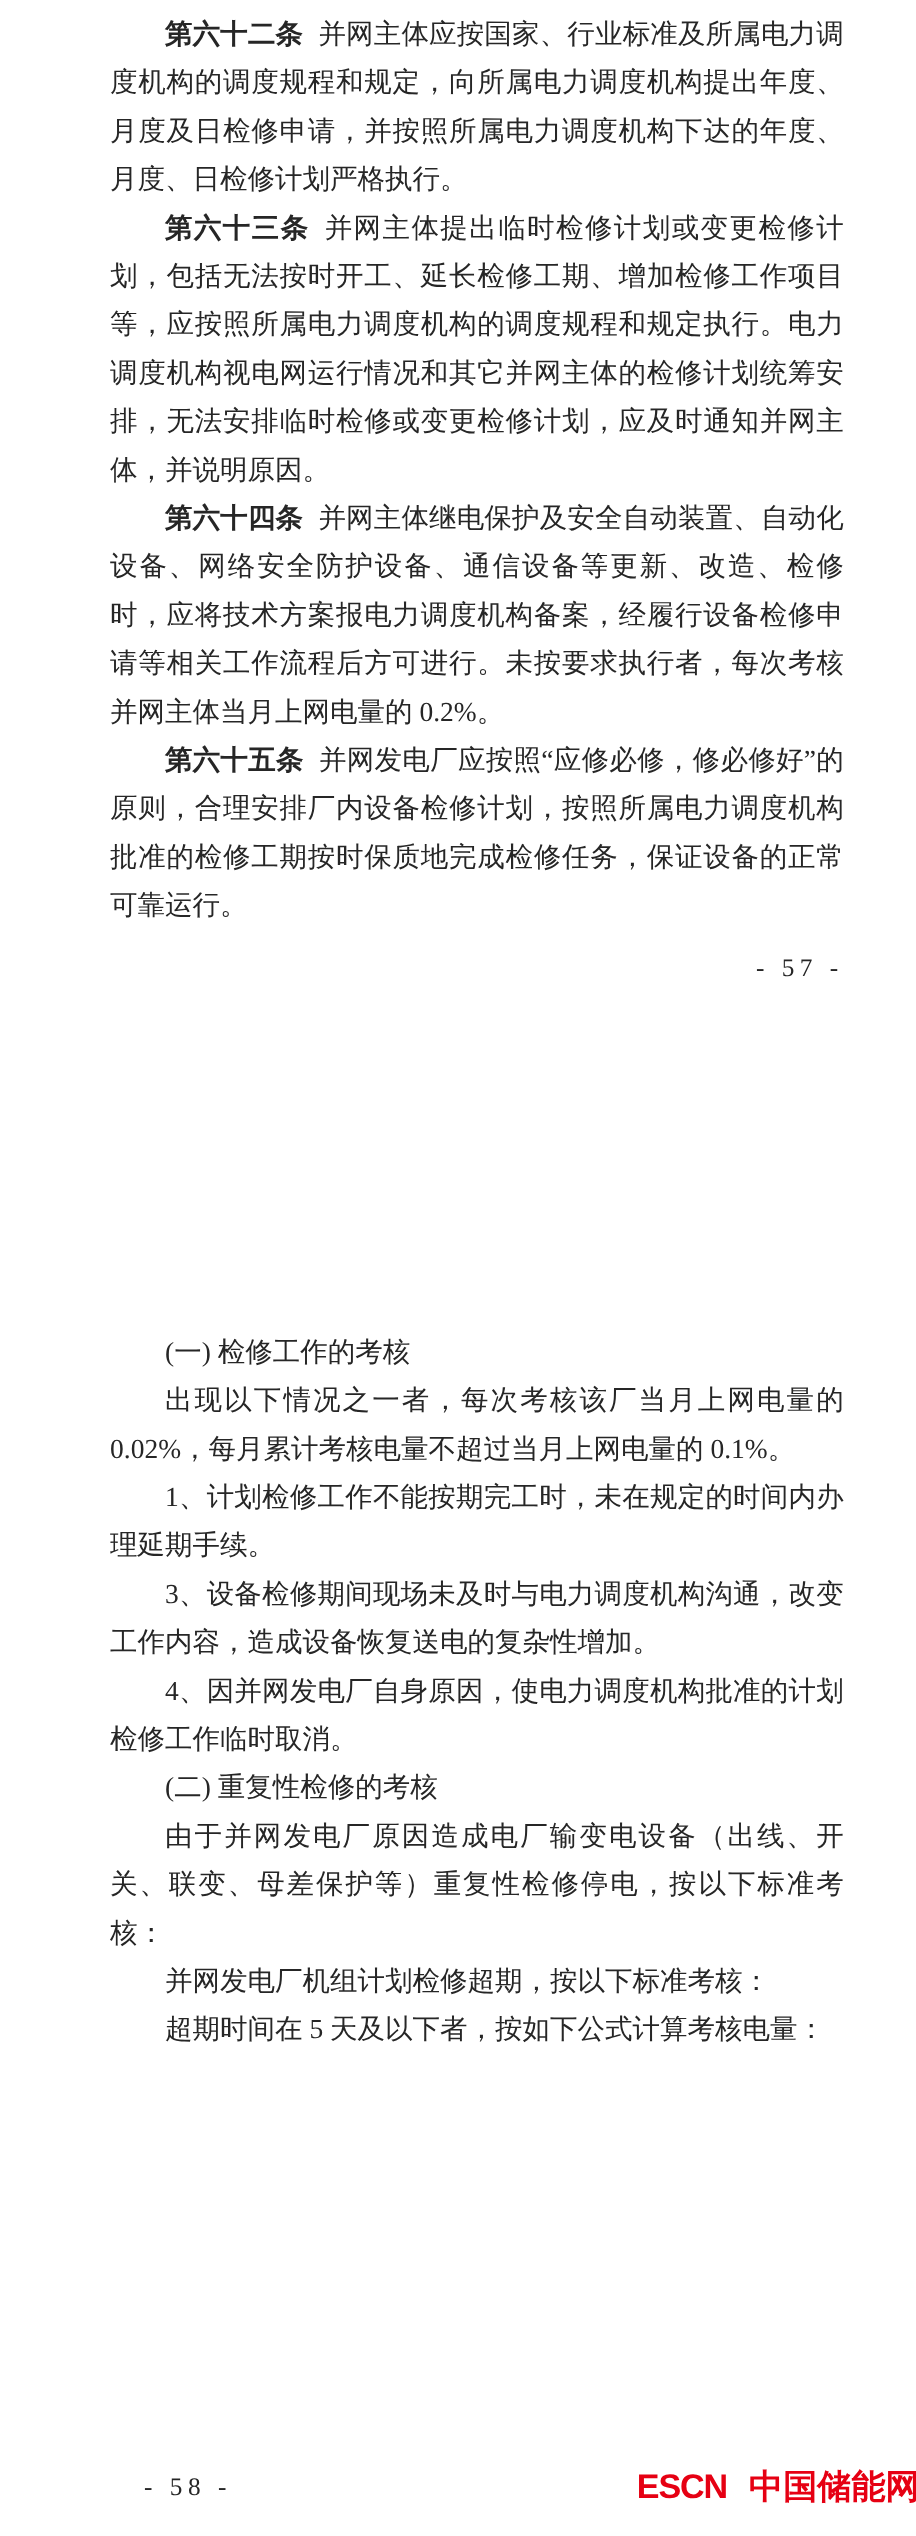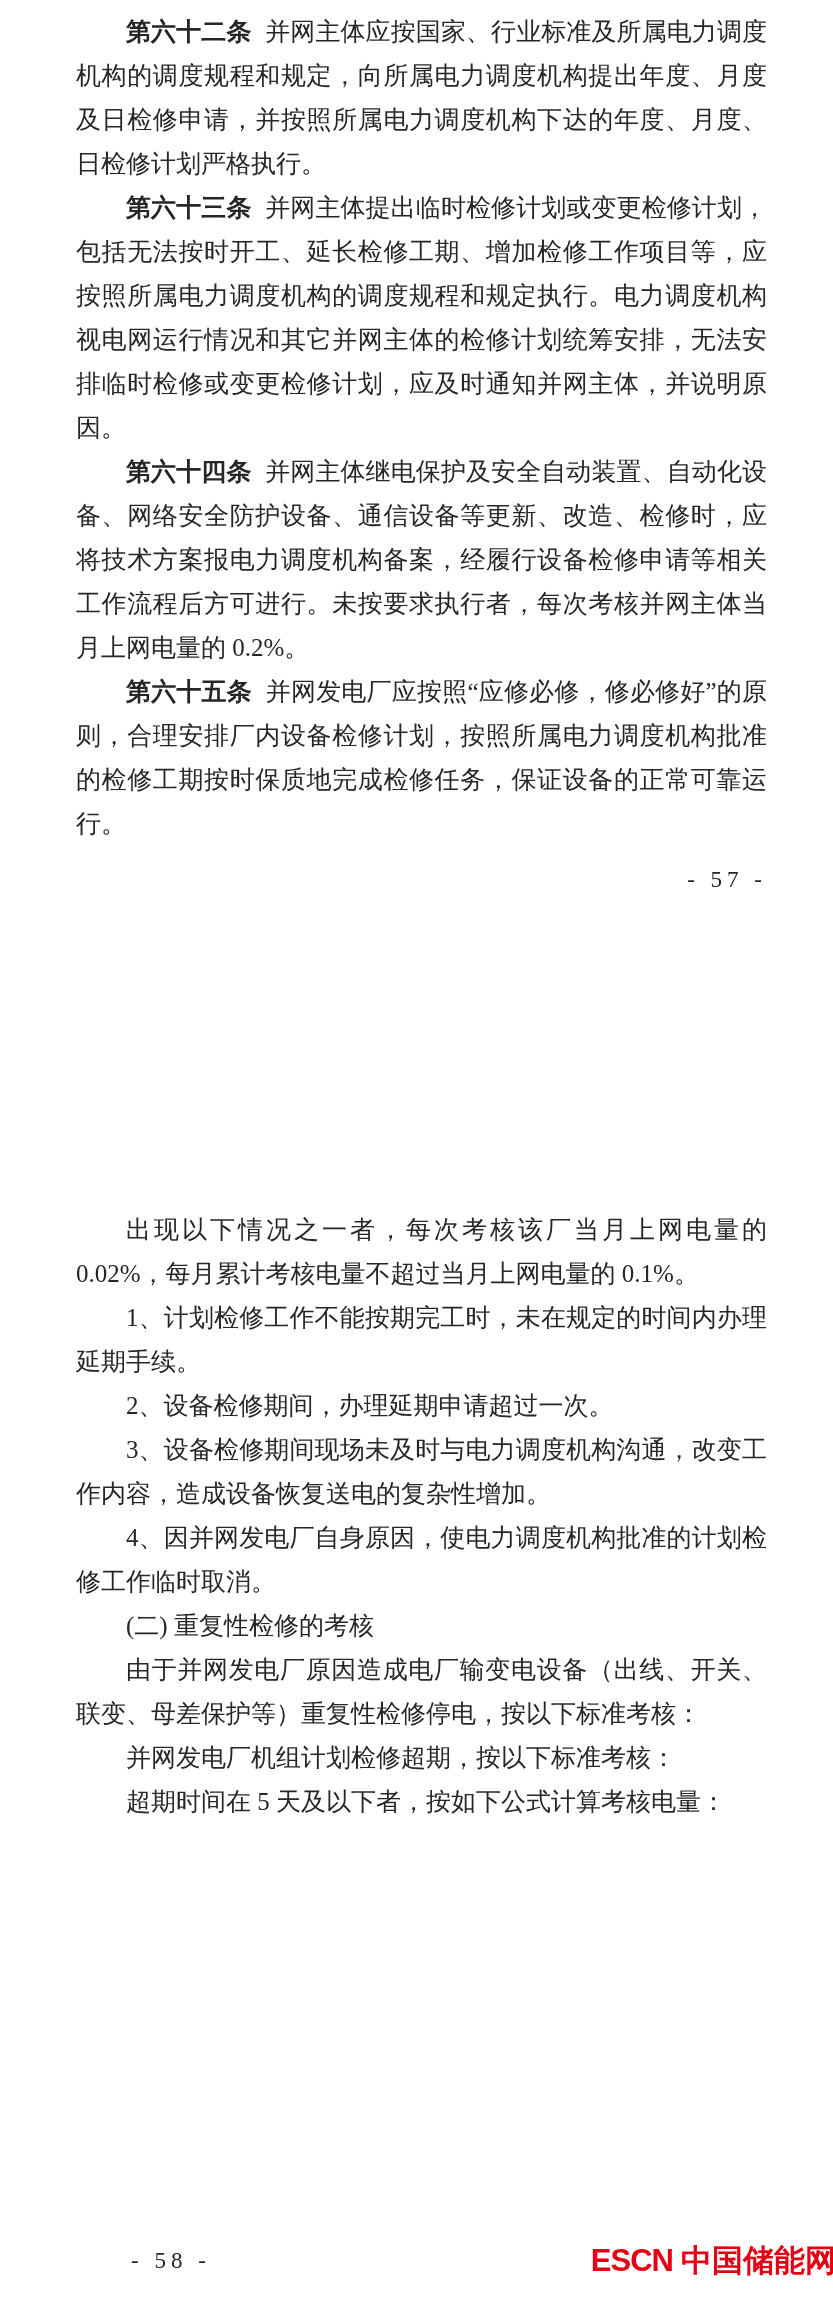--- a/index.html
+++ b/index.html
@@ -9,21 +9,21 @@
   }
   body {
     position: relative;
     width: 833px;
     height: 2305px;
     overflow: hidden;
     font-family: "Liberation Serif", "DejaVu Serif", serif;
     color: #262626;
   }
   .doc {
-    padding: 10px 66px 0 76px;
+    padding: 10px 66px 0 100px;
     font-size: 25px;
     line-height: 44px;
     text-align: justify;
   }
   .doc p {
     margin: 0;
     text-indent: 2em;
   }
   .lead {
     font-weight: 700;
@@ -61,40 +61,40 @@
     font-family: "Liberation Sans", "DejaVu Sans", sans-serif;
     font-weight: 800;
     font-size: 31px;
     color: #e60013;
     white-space: nowrap;
     letter-spacing: 0px;
     margin-right: -3px;
   }
   .logo .en {
     letter-spacing: -1px;
-    margin-right: 8px;
+    margin-right: 20px;
   }
 </style>
 </head>
 <body>
 
 <div class="doc">
   <p><span class="lead">第六十二条</span><span>并网主体应按国家、行业标准及所属电力调度机构的调度规程和规定，向所属电力调度机构提出年度、月度及日检修申请，并按照所属电力调度机构下达的年度、月度、日检修计划严格执行。</span></p>
   <p><span class="lead">第六十三条</span><span>并网主体提出临时检修计划或变更检修计划，包括无法按时开工、延长检修工期、增加检修工作项目等，应按照所属电力调度机构的调度规程和规定执行。电力调度机构视电网运行情况和其它并网主体的检修计划统筹安排，无法安排临时检修或变更检修计划，应及时通知并网主体，并说明原因。</span></p>
   <p><span class="lead">第六十四条</span><span>并网主体继电保护及安全自动装置、自动化设备、网络安全防护设备、通信设备等更新、改造、检修时，应将技术方案报电力调度机构备案，经履行设备检修申请等相关工作流程后方可进行。未按要求执行者，每次考核并网主体当月上网电量的 0.2%。</span></p>
   <p><span class="lead">第六十五条</span><span>并网发电厂应按照“应修必修，修必修好”的原则，合理安排厂内设备检修计划，按照所属电力调度机构批准的检修工期按时保质地完成检修任务，保证设备的正常可靠运行。</span></p>
   <p class="pagenum">- 57 -</p>
 </div>
 
 <div class="page-gap"></div>
 
 <div class="doc">
+  <p>(一) 检修工作的考核</p>
   <p>出现以下情况之一者，每次考核该厂当月上网电量的 0.02%，每月累计考核电量不超过当月上网电量的 0.1%。</p>
   <p>1、计划检修工作不能按期完工时，未在规定的时间内办理延期手续。</p>
-  <p>2、设备检修期间，办理延期申请超过一次。</p>
   <p>3、设备检修期间现场未及时与电力调度机构沟通，改变工作内容，造成设备恢复送电的复杂性增加。</p>
   <p>4、因并网发电厂自身原因，使电力调度机构批准的计划检修工作临时取消。</p>
   <p>(二) 重复性检修的考核</p>
   <p>由于并网发电厂原因造成电厂输变电设备（出线、开关、联变、母差保护等）重复性检修停电，按以下标准考核：</p>
   <p>并网发电厂机组计划检修超期，按以下标准考核：</p>
   <p>超期时间在 5 天及以下者，按如下公式计算考核电量：</p>
 
 </div>
 
 <div class="footer">

